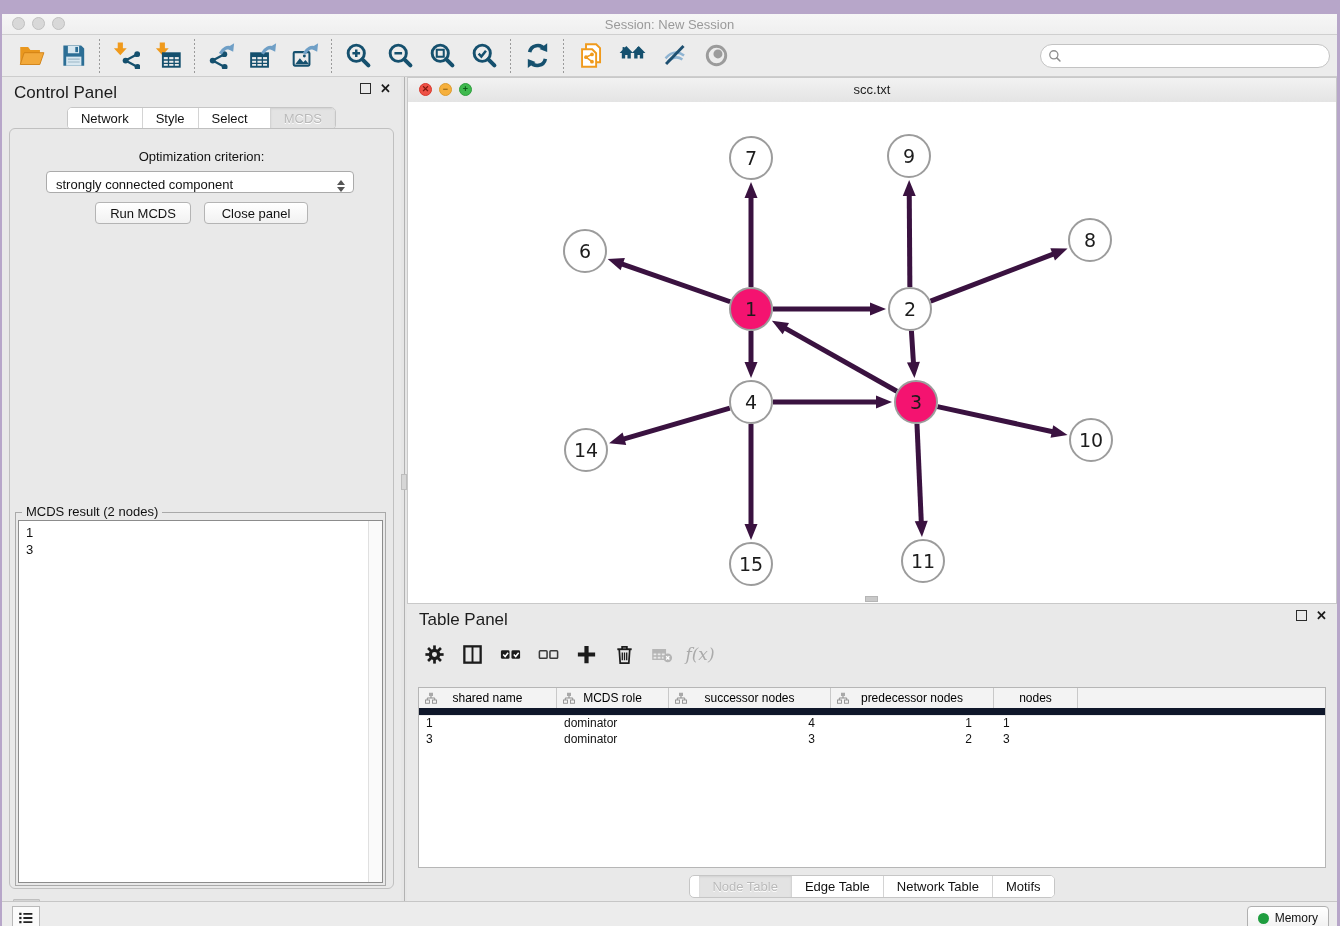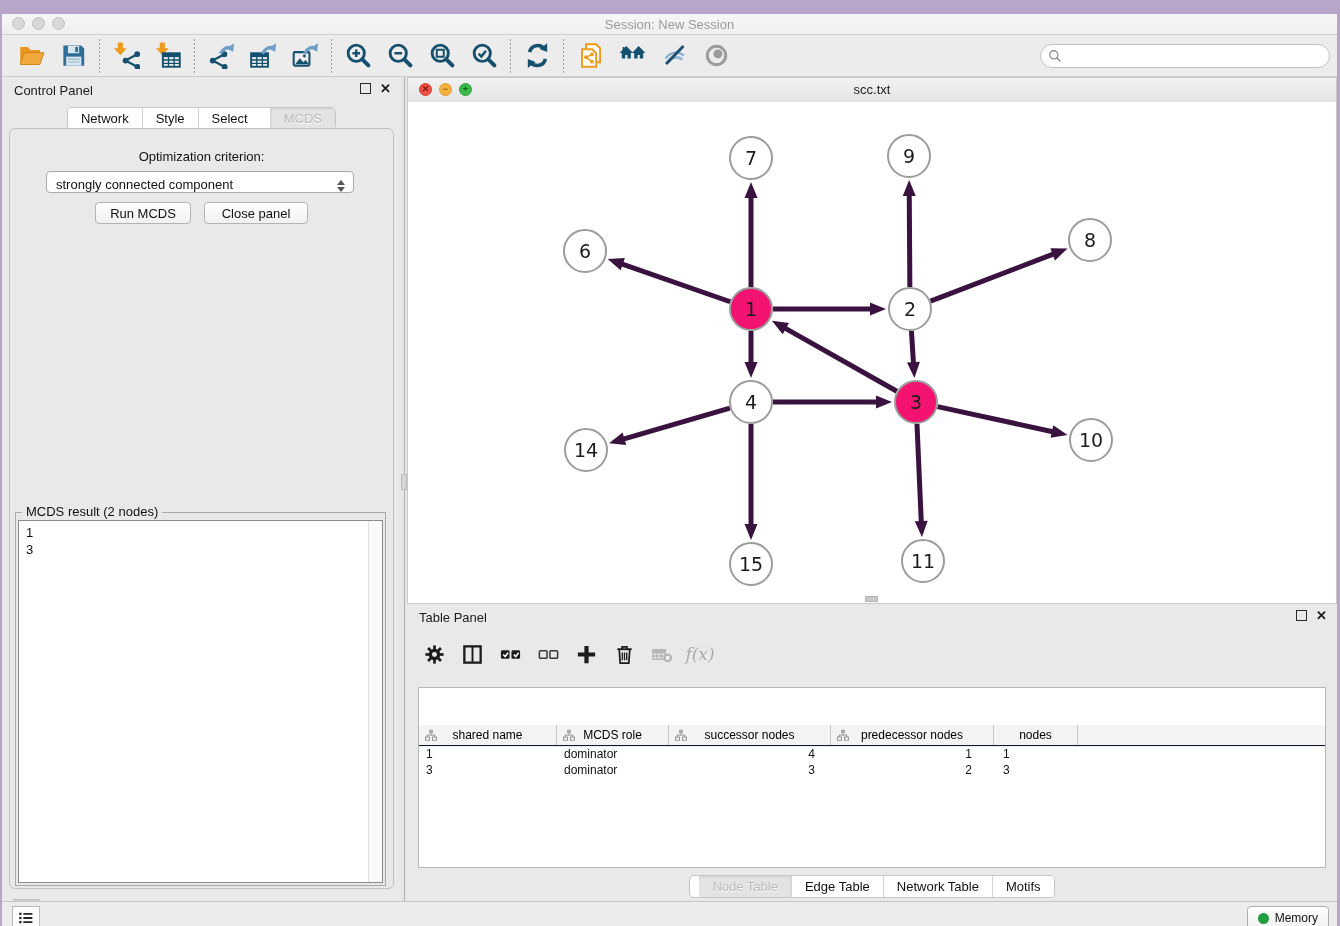--- a/index.html
+++ b/index.html
@@ -38,21 +38,21 @@
   .search-wrap{position:absolute;right:7px;top:9px;width:290px;height:24px;}
   .search-wrap input{
     width:100%;height:100%;box-sizing:border-box;border:1px solid #c3c3c3;
     border-radius:12px;background:#fff;padding:0 10px 0 28px;font-size:13px;outline:none;
   }
   .search-wrap svg{position:absolute;left:8px;top:5px;width:14px;height:14px;}
   
   .panel-head-btns{position:absolute;top:6px;right:10px;display:flex;gap:9px;align-items:center;}
   .float-box{width:9px;height:9px;border:1.6px solid #2b2b2b;display:inline-block;}
   .close-x{font-size:13px;font-weight:700;color:#1a1a1a;line-height:11px;}
-  .panel-title{position:absolute;top:6px;left:12px;font-size:13px;color:#1c1c1c;}
+  .panel-title{position:absolute;top:6px;left:12px;font-size:17px;color:#1c1c1c;}
   
   .control-panel{position:absolute;top:63px;left:0;width:399px;height:825px;background:#e9e9e9;}
   .cp-tabs{position:absolute;top:30px;left:0;right:0;display:flex;justify-content:center;}
   .seg-group{display:flex;border:1px solid #c6c6c6;border-radius:5px;overflow:hidden;background:#fff;}
   .seg{padding:3px 13px;font-size:13px;color:#111;background:#fff;border-left:1px solid #d4d4d4;cursor:default;white-space:nowrap;}
   .seg:first-child{border-left:none;}
   .seg.active{background:#e3e3e3;color:#b9b9b9;text-shadow:0 1px 0 #fff;box-shadow:inset 0 1px 2px rgba(0,0,0,.08);margin-left:9px;}
   .cp-panel{position:absolute;left:7px;top:51px;width:385px;height:761px;
     border:1px solid #c0c0c0;border-radius:6px;background:#e9e9e9;box-sizing:border-box;}
   .opt-label{position:absolute;top:20px;left:0;right:0;text-align:center;font-size:13px;color:#111;}
@@ -97,21 +97,21 @@
   .net-canvas{position:absolute;top:24px;left:0;width:928px;height:501px;background:#fff;}
   .canvas-thumb{position:absolute;left:457px;top:518px;width:13px;height:6px;background:#c9c9c9;border:1px solid #b5b5b5;box-sizing:border-box;}
   
   .table-panel{position:absolute;top:527px;left:0;width:930px;height:298px;background:#e9e9e9;}
   .tp-toolbar{position:absolute;top:30px;left:8px;height:40px;display:flex;align-items:center;}
   .tp-btn{width:38px;height:32px;border:none;background:transparent;display:flex;align-items:center;justify-content:center;padding:0;}
   .tp-btn svg{width:23px;height:23px;}
   .fx-glyph{font-family:"DejaVu Serif",serif;font-style:italic;font-size:17px;color:#ababab;text-align:center;}
   .data-table{position:absolute;left:11px;top:83px;width:908px;height:181px;background:#fff;
     border:1px solid #b6b6b6;box-sizing:border-box;overflow:hidden;}
-  .thead{display:flex;height:20px;border-bottom:1px solid #0f172a;box-shadow:0 1px 0 #ececec;background:#f3f3f3;margin-top:37px;}
+  .thead{display:flex;height:20px;border-bottom:7px solid #0f172a;box-shadow:0 1px 0 #ececec;background:#f3f3f3;}
   .th{position:relative;display:flex;align-items:center;justify-content:center;
     font-size:12px;color:#000;border-right:1px solid #c9c9c9;box-sizing:border-box;height:20px;}
   .th svg{position:absolute;left:6px;top:4px;width:12px;height:12px;}
   .trow{display:flex;height:16px;align-items:center;}
   .td{font-size:12px;color:#111;box-sizing:border-box;white-space:nowrap;overflow:hidden;}
   .td.left{padding-left:7px;text-align:left;}
   .td.right{text-align:right;}
   .tp-tabs{position:absolute;left:0;right:0;top:271px;display:flex;justify-content:center;}
   
   .statusbar{position:absolute;left:0;right:0;bottom:0;height:33px;background:#ececec;border-top:1px solid #c6c6c6;}

